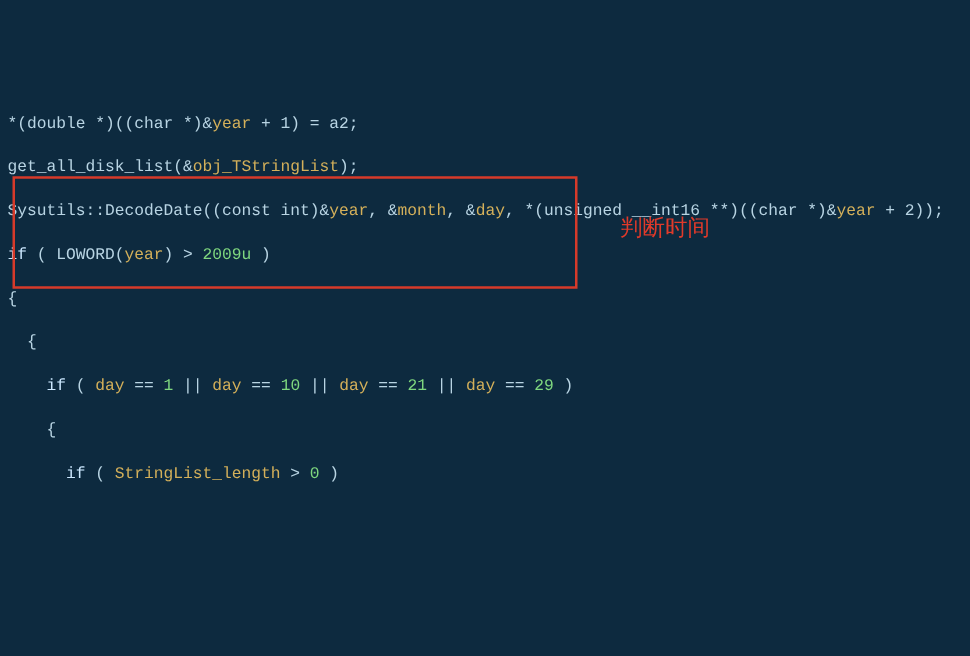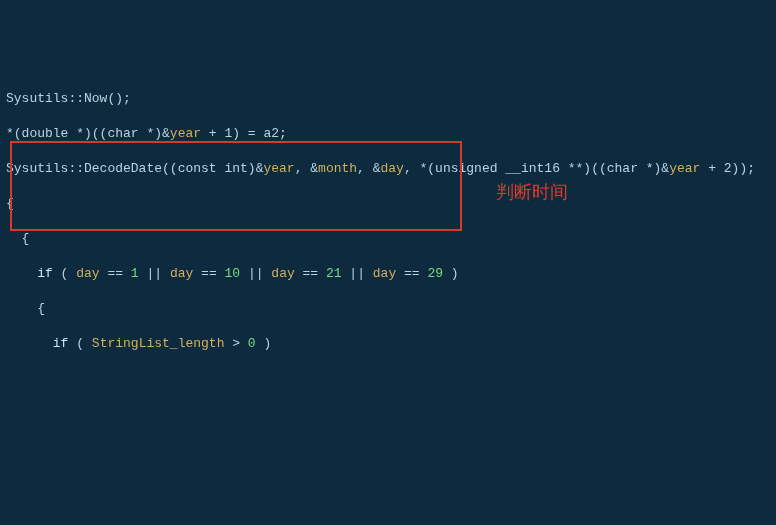--- a/index.html
+++ b/index.html
@@ -27,33 +27,34 @@
     width: 452px;
     height: 90px;
     pointer-events: none;
   }
   .annotation {
     position: absolute;
     color: #e03a2a;
     font-family: Liberation Sans, sans-serif;
     font-size: 18px;
     left: 490px;
-    top: 108px;
+    top: 98px;
   }
   .code-area { position: relative; }
 </style>
 </head>
 <body>
 
 
 
 <div class="code-area">
-<span class="line"><span>Sysutils::Now();</span></span>
 <span class="line"><span>*(double *)((char *)&amp;</span><span class="hl-yellow">year</span><span> + 1) = a2;</span></span>
+<span class="line"><span>get_all_disk_list(&amp;</span><span class="hl-yellow">obj_TStringList</span><span>);</span></span>
 <span class="line"><span>Sysutils::DecodeDate((const int)&amp;</span><span class="hl-yellow">year</span><span>, &amp;</span><span class="hl-yellow">month</span><span>, &amp;</span><span class="hl-yellow">day</span><span>, *(unsigned __int16 **)((char *)&amp;</span><span class="hl-yellow">year</span><span> + 2));</span></span>
+<span class="line"><span class="kw">if</span><span> ( LOWORD(</span><span class="hl-yellow">year</span><span>) &gt; </span><span class="num">2009u</span><span> )</span></span>
 <span class="line"><span>{</span></span>
 <span class="line"><span>  {</span></span>
 <span class="line"><span class="kw">    if</span><span> ( </span><span class="hl-yellow">day</span><span> == </span><span class="num">1</span><span> || </span><span class="hl-yellow">day</span><span> == </span><span class="num">10</span><span> || </span><span class="hl-yellow">day</span><span> == </span><span class="num">21</span><span> || </span><span class="hl-yellow">day</span><span> == </span><span class="num">29</span><span> )</span></span>
 <span class="line"><span>    {</span></span>
 <span class="line"><span class="kw">      if</span><span> ( </span><span class="hl-yellow">StringList_length</span><span> &gt; </span><span class="num">0</span><span> )</span></span>
 
 
 
 
 

